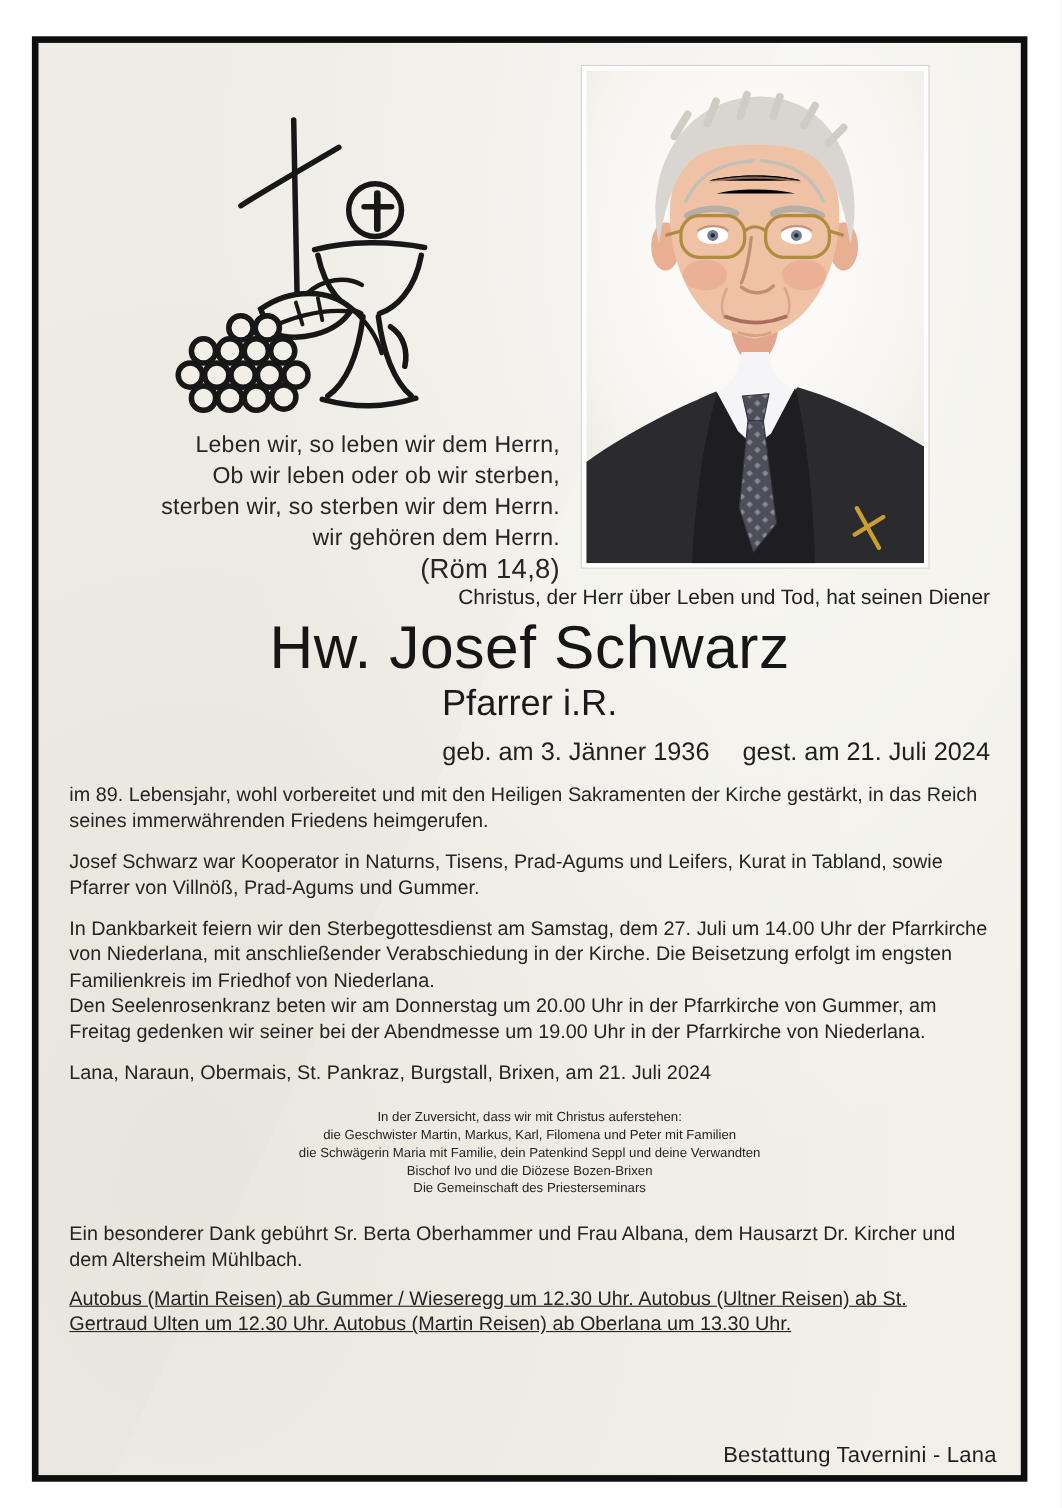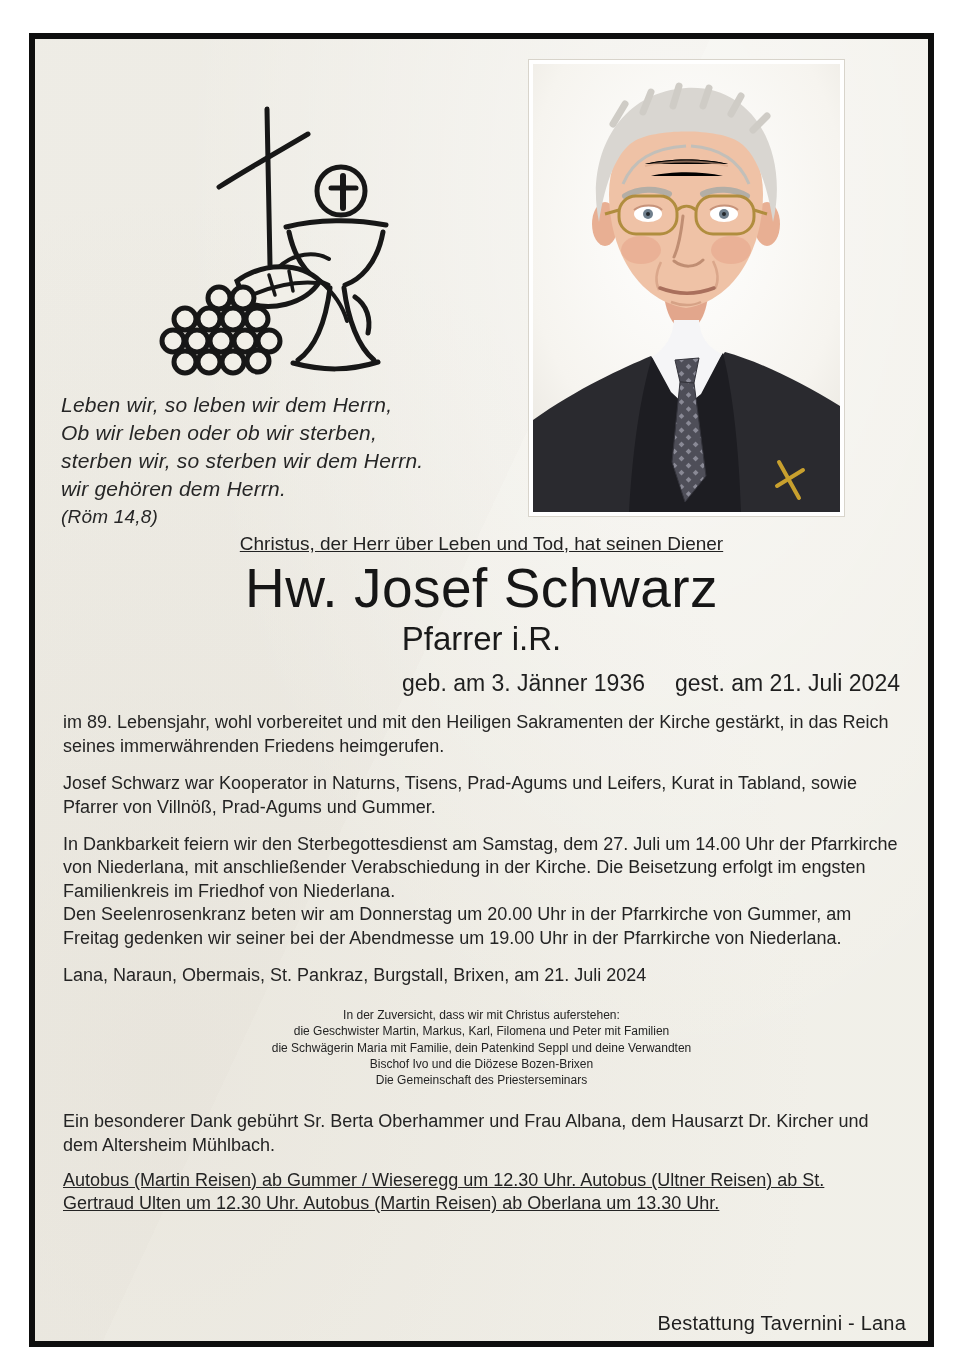--- a/index.html
+++ b/index.html
@@ -13,32 +13,32 @@
     border:6px solid #0e0e0e;
     background:
       radial-gradient(ellipse at 72% 12%, rgba(255,255,255,.55), rgba(255,255,255,0) 55%),
       radial-gradient(ellipse at 15% 80%, rgba(221,215,203,.35), rgba(255,255,255,0) 60%),
       linear-gradient(115deg, rgba(0,0,0,.012) 0 45%, rgba(255,255,255,.03) 45% 100%),
       #f1efe8;
     overflow:hidden;
   }
   .illustration{position:absolute;left:84px;top:28px;width:330px;height:316px;}
   .quote{
-    position:absolute;left:26px;top:352px;width:448px;text-align:left;
-    font-style:italic;font-size:21px;line-height:28px;color:#262626;
+    position:absolute;left:26px;top:352px;width:448px;text-align:right;
+    font-size:21px;line-height:28px;color:#262626;
     letter-spacing:.2px;
   }
-  .quote .ref{font-size:19px;}
+  .quote .ref{font-size:25px;}
   .photo{
     position:absolute;left:498px;top:25px;width:307px;height:448px;
     background:#fdfcfa;box-shadow:0 0 0 4px #ffffff, 0 0 0 5px #d8d4cb;
   }
   .photo svg{display:block;}
   .content{position:absolute;left:28px;top:494px;width:837px;}
-  .intro{font-size:19px;text-align:center;margin:0 0 4px;color:#222;text-decoration:underline;}
+  .intro{font-size:19px;text-align:right;margin:0 0 4px;color:#222;}
   .name{font-size:55px;font-weight:300;text-align:center;line-height:1.08;margin:0;color:#161616;letter-spacing:.5px;}
   .role{font-size:33px;font-weight:300;text-align:center;margin:2px 0 0;color:#1a1a1a;}
   .dates{font-size:23px;text-align:right;margin:12px 0 0;color:#1f1f1f;}
   .dates .birth{margin-right:30px;}
   .para{font-size:18px;line-height:1.3;margin:14px 0 0;color:#242424;text-align:left;}
   .para.joined-top{margin-top:0;}
   .para.joined-bottom{margin-bottom:0;}
   .centerblock{font-size:12px;line-height:1.35;text-align:center;color:#242424;}
   .closing{margin-top:20px;}
   .institutions{}

